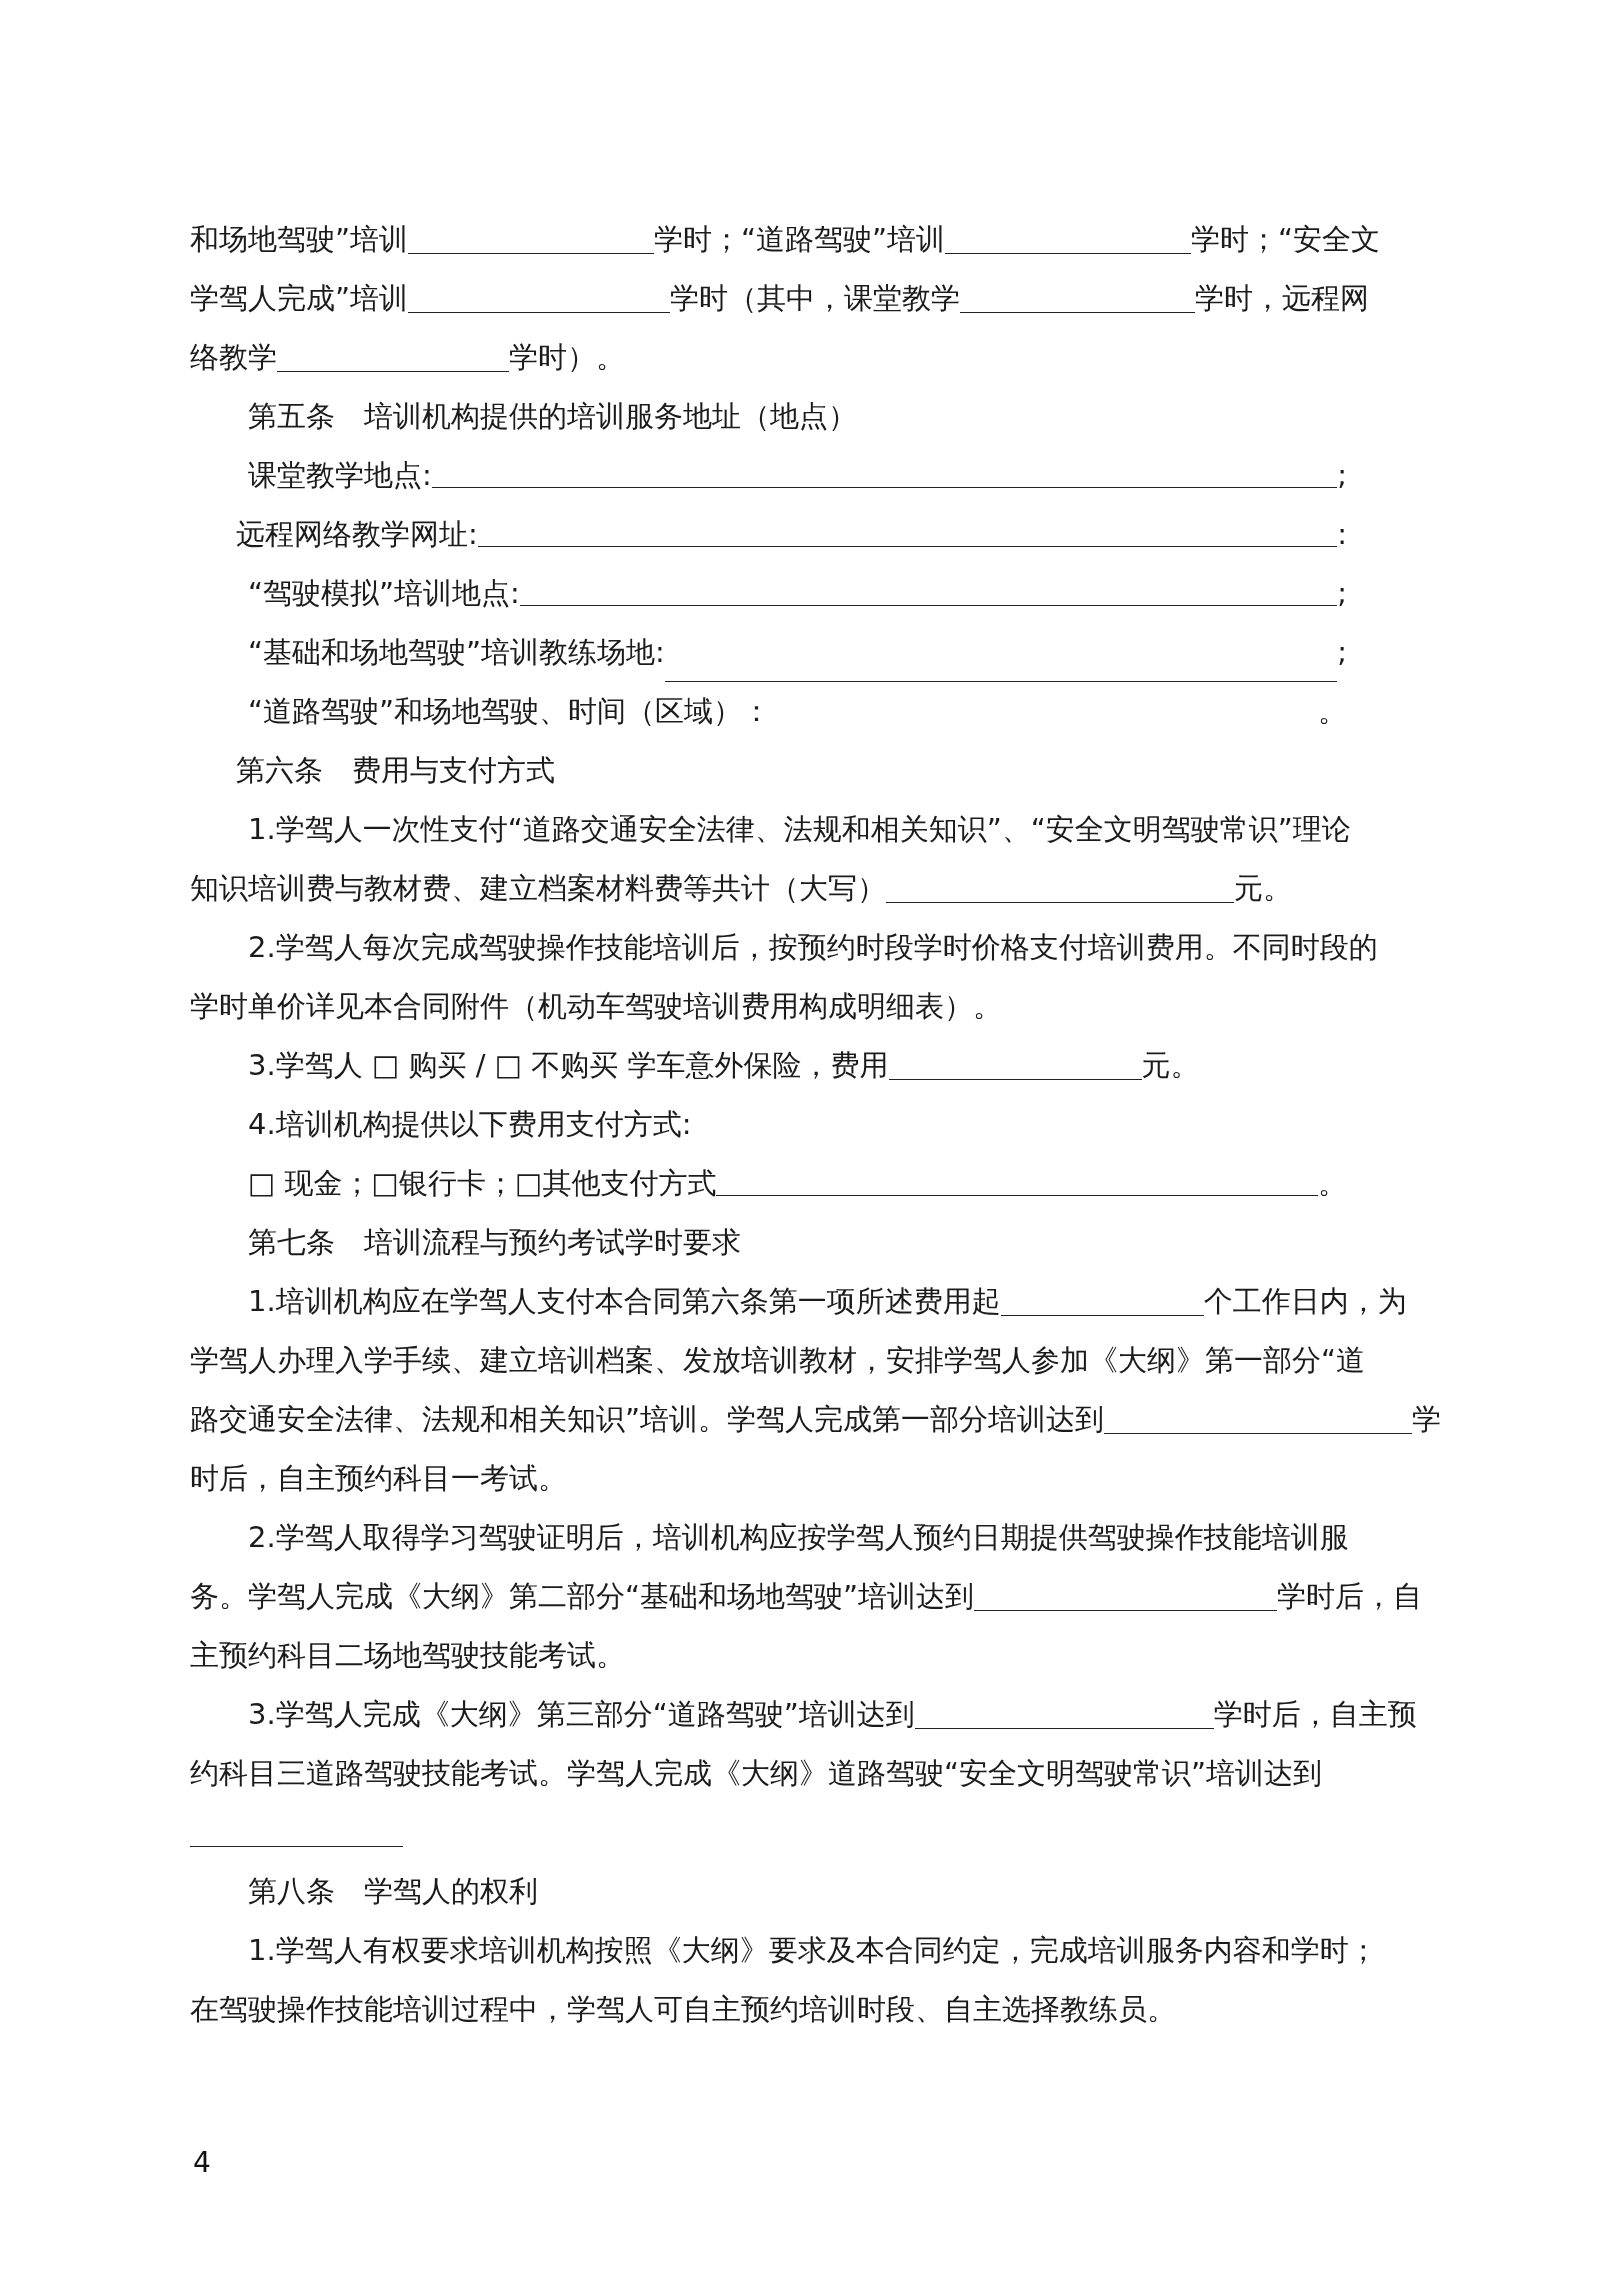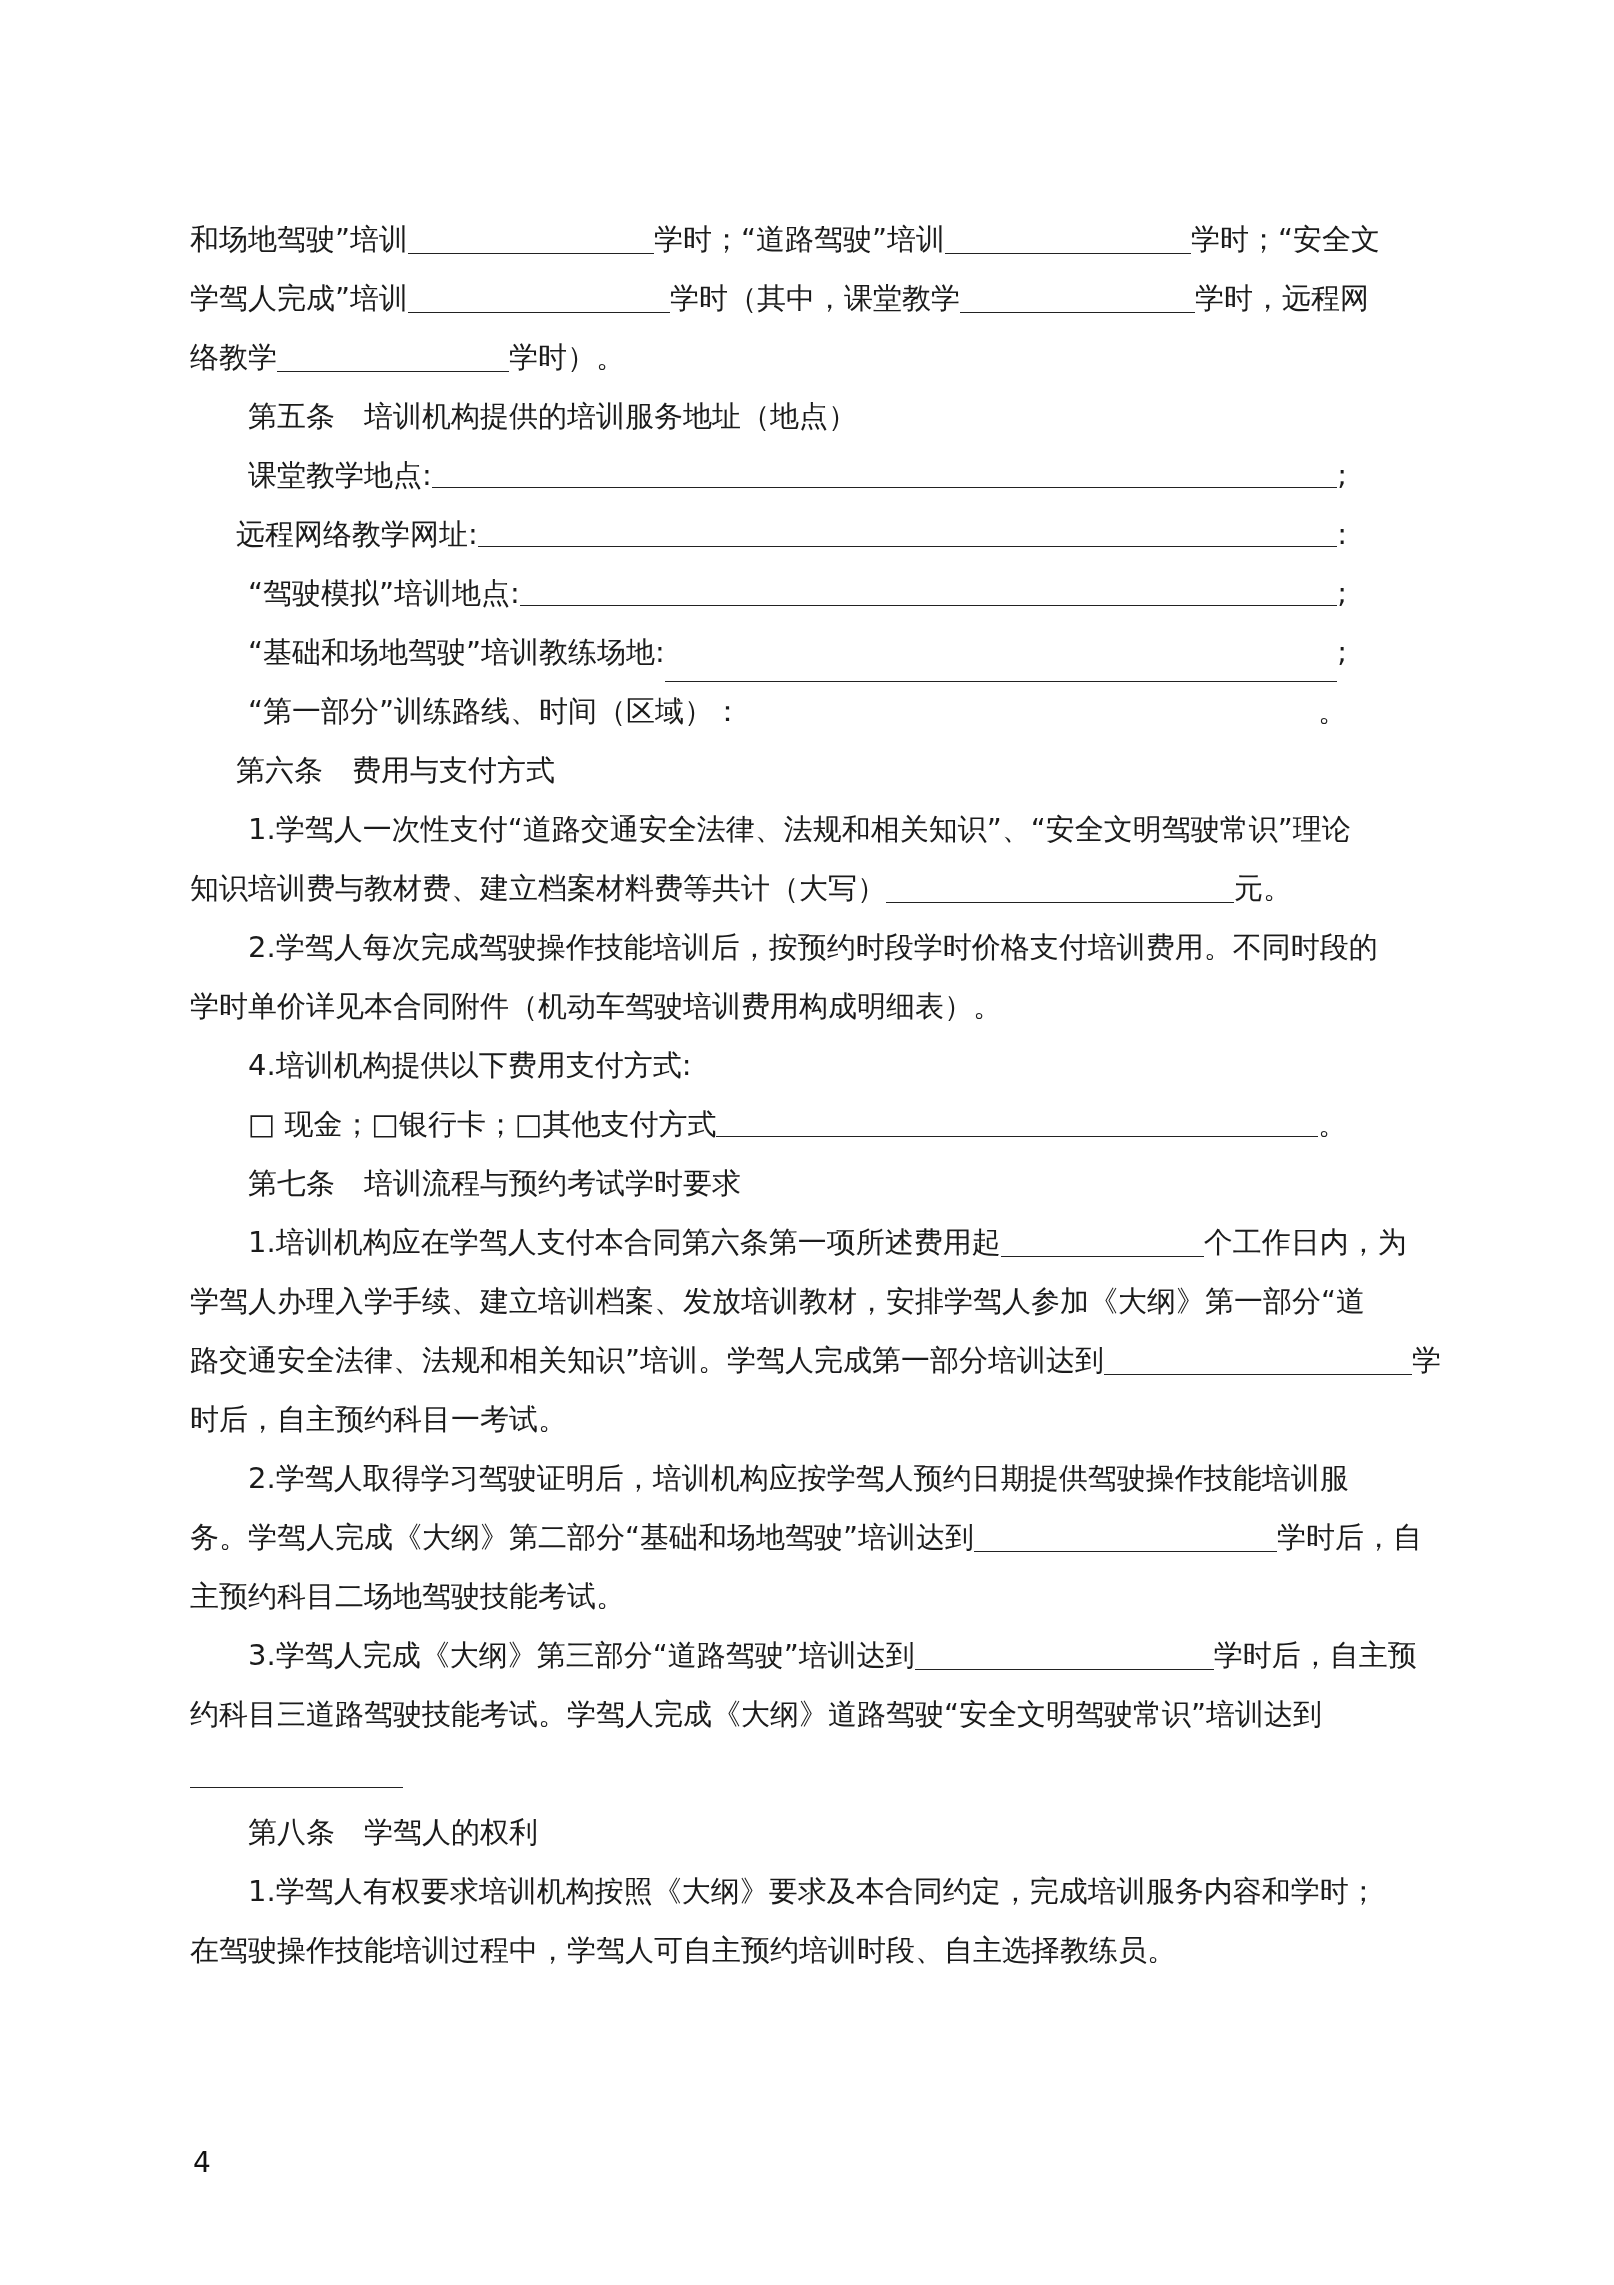--- a/index.html
+++ b/index.html
@@ -85,29 +85,30 @@
         <span class="t">“驾驶模拟”培训地点:</span>
         <span class="blank grow"></span>
         <span class="t">;</span>
       </div>
       <div class="line flex" style="padding-left: 58px; align-items: flex-end;">
         <span class="t">“基础和场地驾驶”培训教练场地:</span>
         <span class="blank grow"></span>
         <span class="t">;</span>
       </div>
       <div class="line flex" style="padding-left: 58px;">
-        <span class="t">“第一部分”训练路线、时间（区域）：</span>
+        <span class="t">“道路驾驶”和场地驾驶、时间（区域）：</span>
         <span class="spacer"></span>
         <span class="t">。</span>
       </div>
       <div class="line" style="padding-left: 46px;"><span class="t">第六条　费用与支付方式</span></div>
       <div class="line" style="padding-left: 58px;"><span class="t">1.学驾人一次性支付“道路交通安全法律、法规和相关知识”、“安全文明驾驶常识”理论</span></div>
       <div class="line"><span class="t">知识培训费与教材费、建立档案材料费等共计（大写）</span><span class="blank" style="width: 348px;"></span><span class="t">元。</span></div>
       <div class="line" style="padding-left: 58px;"><span class="t">2.学驾人每次完成驾驶操作技能培训后，按预约时段学时价格支付培训费用。不同时段的</span></div>
       <div class="line"><span class="t">学时单价详见本合同附件（机动车驾驶培训费用构成明细表）。</span></div>
+      <div class="line" style="padding-left: 58px;"><span class="t">3.学驾人 □ 购买 / □ 不购买 学车意外保险，费用</span><span class="blank" style="width: 253px;"></span><span class="t">元。</span></div>
       <div class="line" style="padding-left: 58px;"><span class="t">4.培训机构提供以下费用支付方式:</span></div>
       <div class="line flex" style="padding-left: 58px;">
         <span class="t">□ 现金；□银行卡；□其他支付方式</span>
         <span class="blank grow"></span>
         <span class="t">。</span>
       </div>
       <div class="line" style="padding-left: 58px;"><span class="t">第七条　培训流程与预约考试学时要求</span></div>
       <div class="line" style="padding-left: 58px;"><span class="t">1.培训机构应在学驾人支付本合同第六条第一项所述费用起</span><span class="blank" style="width: 203px;"></span><span class="t">个工作日内，为</span></div>
       <div class="line"><span class="t">学驾人办理入学手续、建立培训档案、发放培训教材，安排学驾人参加《大纲》第一部分“道</span></div>
       <div class="line"><span class="t">路交通安全法律、法规和相关知识”培训。学驾人完成第一部分培训达到</span><span class="blank" style="width: 308px;"></span><span class="t">学</span></div>

